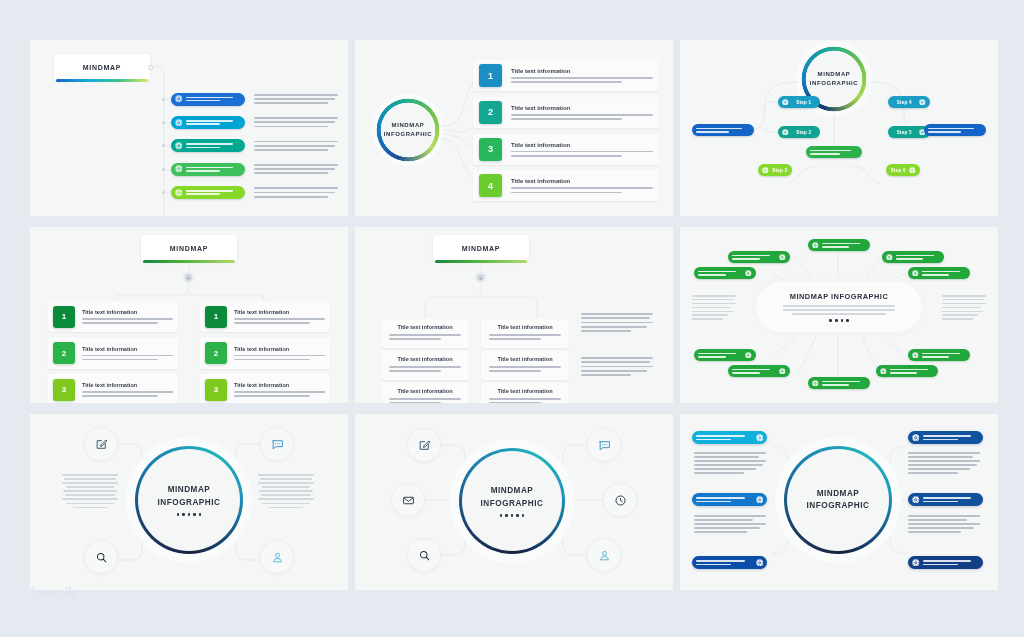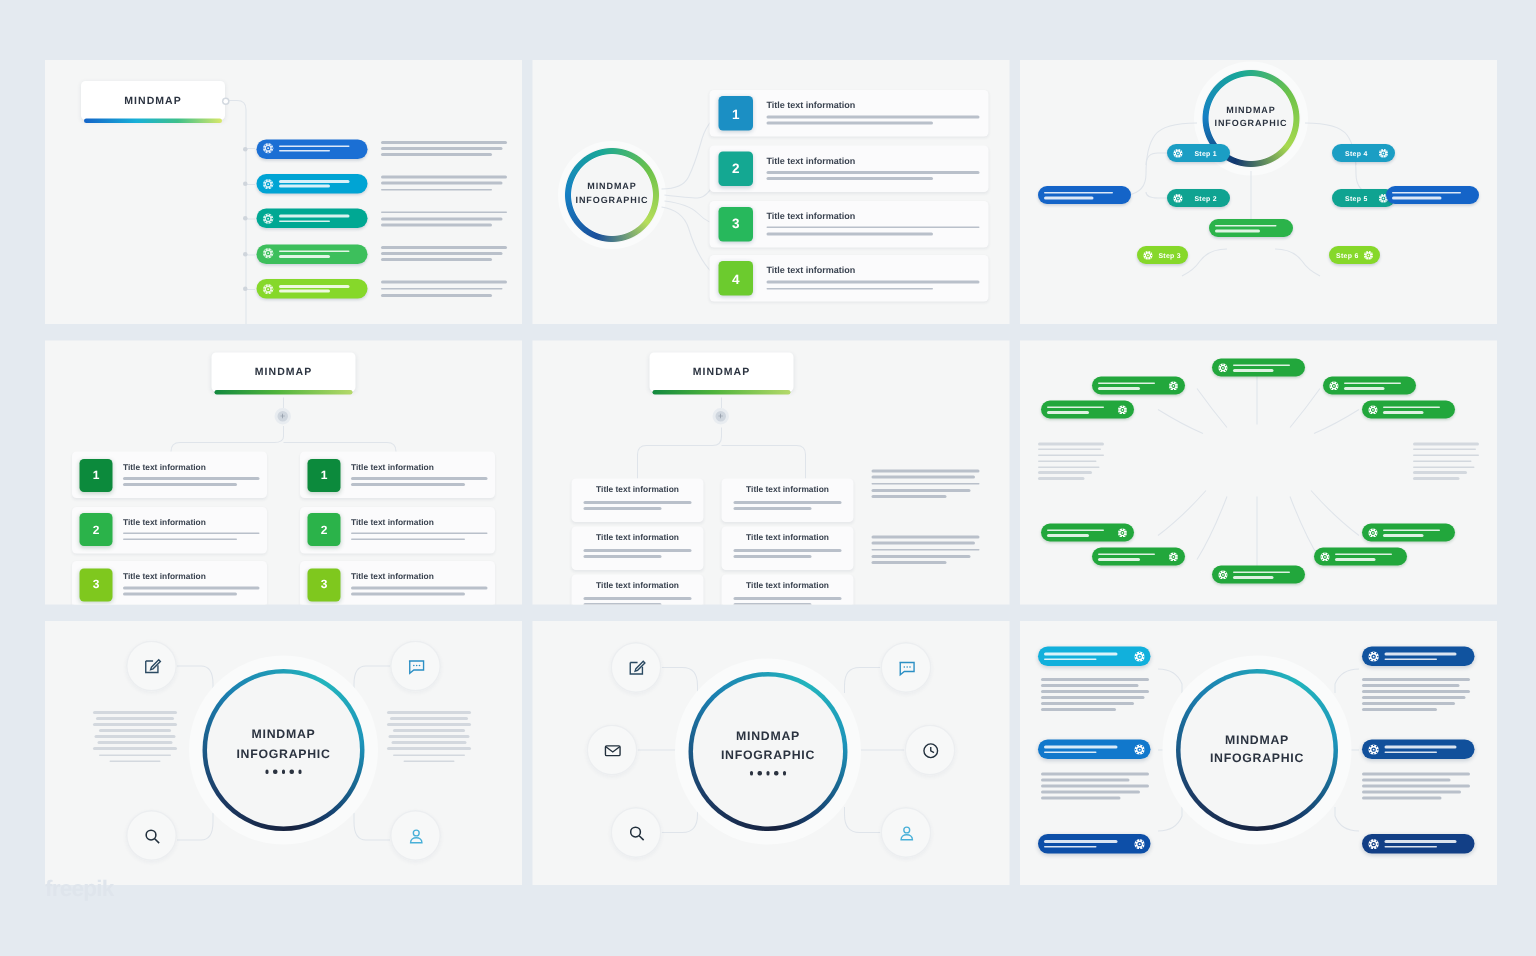--- a/index.html
+++ b/index.html
@@ -693,20 +693,34 @@
         <path d="M118,32 Q128,46 138,58"></path>
         <path d="M92,46 Q108,56 122,62"></path>
         <path d="M200,32 Q190,46 180,58"></path>
         <path d="M226,46 Q210,56 196,62"></path>
         <path d="M158,155 V104"></path>
         <path d="M118,146 Q128,130 138,104"></path>
         <path d="M92,130 Q108,118 124,100"></path>
         <path d="M200,146 Q190,130 180,104"></path>
         <path d="M226,130 Q210,118 194,100"></path>
       </svg>
+      <div class="p6-hub">
+        <h3 class="mm-title">MINDMAP INFOGRAPHIC</h3>
+        <div class="fakewrap light">
+          <span class="fake" style="width:100%"></span>
+          <span class="fake" style="width:100%"></span>
+          <span class="fake" style="width:84%;margin:0 auto"></span>
+        </div>
+        <div class="dots">
+            <i></i>
+            <i></i>
+            <i></i>
+            <i></i>
+          </div>
+      </div>
       <div class="p6-pills">
           <div class="p6-pill" style="left:128px;top:12px;width:62px">
             <svg class="gear" width="6.6" height="6.6" viewBox="0 0 24 24">
               <circle cx="12" cy="12" r="11" fill="#fff"></circle>
               <circle cx="12" cy="12" r="3.4" fill="none" stroke="#22a73c" stroke-width="2.6"></circle>
               <g stroke="#22a73c" stroke-width="2.6">
                 <path d="M12 1.5v3M12 19.5v3M1.5 12h3M19.5 12h3M4.6 4.6l2.1 2.1M17.3 17.3l2.1 2.1M19.4 4.6l-2.1 2.1M6.7 17.3l-2.1 2.1"></path>
               </g>
             </svg>
             <div class="pilltext">

